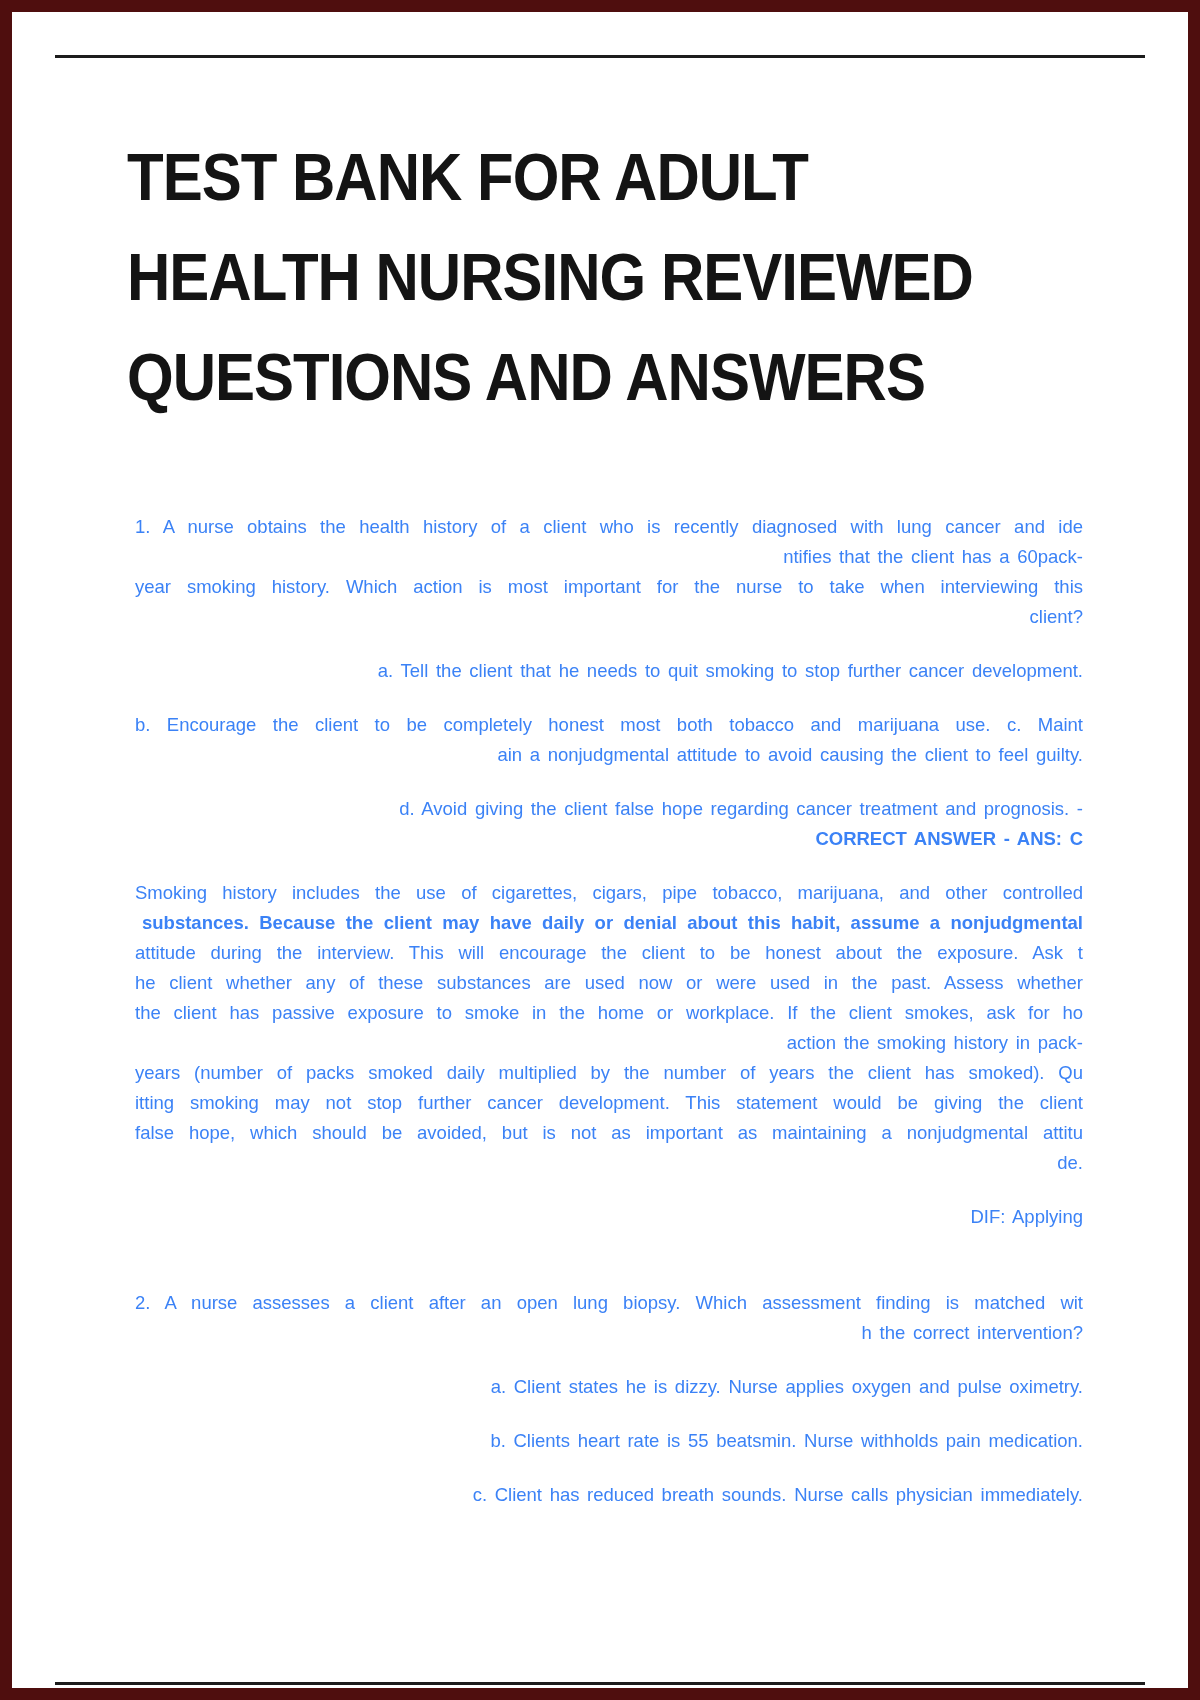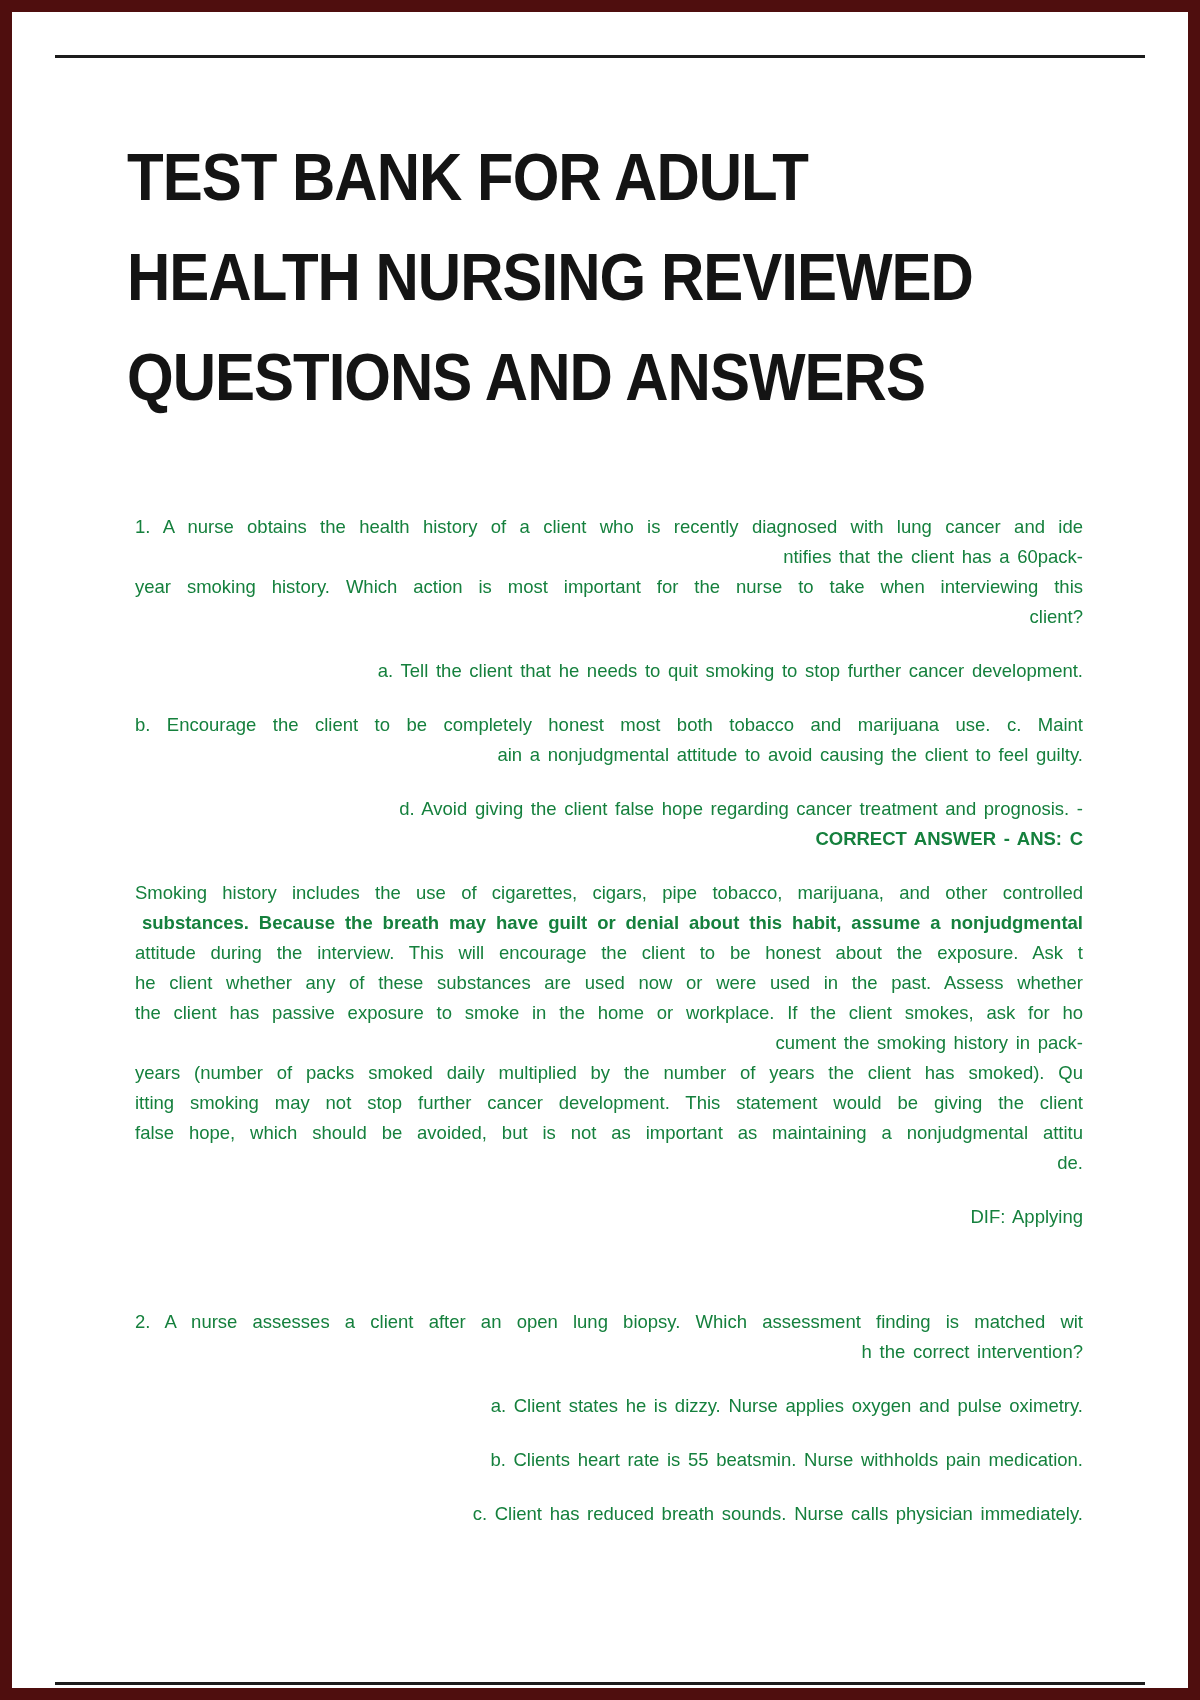--- a/index.html
+++ b/index.html
@@ -41,21 +41,21 @@
     transform-origin: left center;
   }
   .doc {
     position: absolute;
     left: 135px; top: 512px;
     width: 948px;
     color: #373737;
     font-size: 18.5px;
   }
   .block { margin: 0 0 24px 0; }
-  .block.gap-large { margin-top: 75px; }
+  .block.gap-large { margin-top: 56px; }
   .line {
     line-height: 30px;
     word-spacing: 2.5px;
     text-align: right;
   }
   .line.j {
     text-align: justify;
     text-align-last: justify;
   }
   .line.ind { padding-left: 7px; font-weight: bold; }
@@ -64,45 +64,45 @@
 <body>
 
 <div class="rule top" style="background: rgb(28, 28, 28);"></div>
 
 <div class="title-block">
   <div class="title-line" style="color: rgb(20, 20, 20);">TEST BANK FOR ADULT</div>
   <div class="title-line" style="color: rgb(20, 20, 20);">HEALTH NURSING REVIEWED</div>
   <div class="title-line" style="color: rgb(20, 20, 20);">QUESTIONS AND ANSWERS</div>
 </div>
 
-<div class="doc" style="color: #15803d;">
+<div class="doc" style="color: #3b82f6;">
     <div class="block">
       <div class="line j">1. A nurse obtains the health history of a client who is recently diagnosed with lung cancer and ide</div>
       <div class="line">ntifies that the client has a 60pack-</div>
       <div class="line j">year smoking history. Which action is most important for the nurse to take when interviewing this</div>
       <div class="line">client?</div>
     </div>
     <div class="block">
       <div class="line">a. Tell the client that he needs to quit smoking to stop further cancer development.</div>
     </div>
     <div class="block">
       <div class="line j">b. Encourage the client to be completely honest most both tobacco and marijuana use. c. Maint</div>
       <div class="line">ain a nonjudgmental attitude to avoid causing the client to feel guilty.</div>
     </div>
     <div class="block">
       <div class="line">d. Avoid giving the client false hope regarding cancer treatment and prognosis. -</div>
       <div class="line ind">CORRECT ANSWER - ANS: C</div>
     </div>
     <div class="block">
       <div class="line j">Smoking history includes the use of cigarettes, cigars, pipe tobacco, marijuana, and other controlled</div>
-      <div class="line j ind">substances. Because the breath may have guilt or denial about this habit, assume a nonjudgmental</div>
+      <div class="line j ind">substances. Because the client may have daily or denial about this habit, assume a nonjudgmental</div>
       <div class="line j">attitude during the interview. This will encourage the client to be honest about the exposure. Ask t</div>
       <div class="line j">he client whether any of these substances are used now or were used in the past. Assess whether</div>
       <div class="line j">the client has passive exposure to smoke in the home or workplace. If the client smokes, ask for ho</div>
-      <div class="line">cument the smoking history in pack-</div>
+      <div class="line">action the smoking history in pack-</div>
       <div class="line j">years (number of packs smoked daily multiplied by the number of years the client has smoked). Qu</div>
       <div class="line j">itting smoking may not stop further cancer development. This statement would be giving the client</div>
       <div class="line j">false hope, which should be avoided, but is not as important as maintaining a nonjudgmental attitu</div>
       <div class="line">de.</div>
     </div>
     <div class="block">
       <div class="line">DIF: Applying</div>
     </div>
     <div class="block gap-large">
       <div class="line j">2. A nurse assesses a client after an open lung biopsy. Which assessment finding is matched wit</div>

